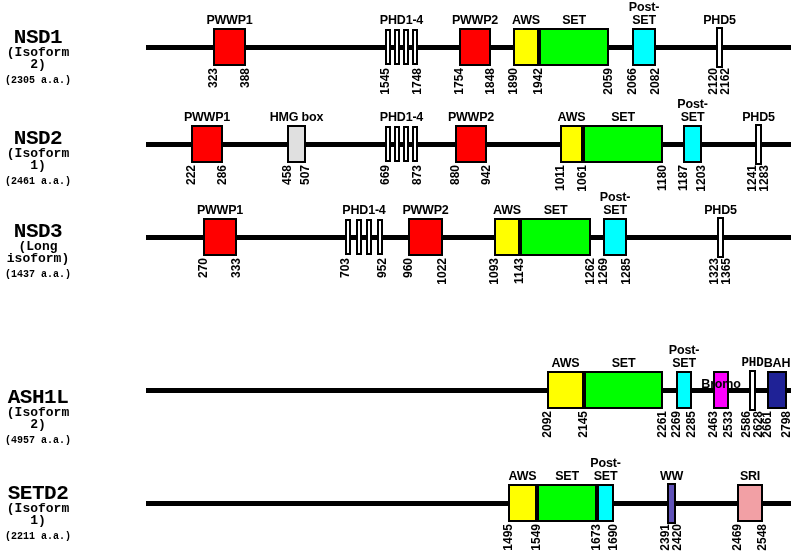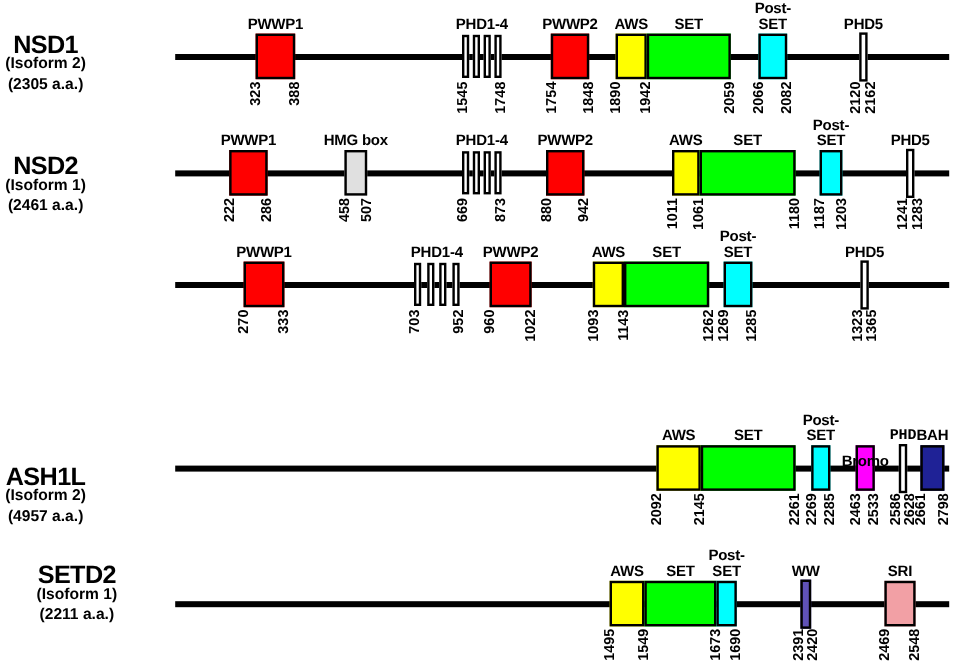--- a/index.html
+++ b/index.html
@@ -11,24 +11,24 @@
   .backbone{position:absolute;height:5px;background:#000;z-index:1;}
   .dom{position:absolute;border:2px solid #000;box-sizing:border-box;z-index:2;}
   .dlabel{
     position:absolute;z-index:3;font-size:12.5px;line-height:13px;
     text-align:center;white-space:pre-line;width:90px;letter-spacing:-0.2px;
   }
   .num{
     position:absolute;z-index:3;font-size:12px;line-height:13px;
     writing-mode:vertical-rl;transform:rotate(180deg);
   }
-  .row-label{position:absolute;left:0;width:76px;text-align:center;z-index:3;}
+  .row-label{position:absolute;left:0;width:76px;text-align:center;z-index:3;font-family:Liberation Mono, monospace;}
   .p-name{font-size:21px;line-height:19px;letter-spacing:-0.5px;}
   .p-sub{font-size:13px;line-height:11.5px;white-space:pre-line;}
-  .p-aa{font-size:13px;line-height:11.5px;margin-top:5px;}
+  .p-aa{font-size:10px;line-height:11.5px;margin-top:5px;}
 </style>
 </head>
 <body>
 
 <div id="stage">
     <div class="row-label" style="top: 28px;">
       <div class="p-name">NSD1</div>
       <div class="p-sub">(Isoform 2)</div>
       <div class="p-aa">(2305 a.a.)</div>
     </div>
@@ -98,20 +98,26 @@
     <div class="num" style="left: 656px; top: 165px;">1180</div>
     <div class="dlabel" style="left: 647.5px; top: 98px;">Post-
 SET</div>
     <div class="dom" style="left: 683px; width: 19px; top: 125px; height: 38px; background: rgb(0, 255, 255);"></div>
     <div class="num" style="left: 677px; top: 165px;">1187</div>
     <div class="num" style="left: 695px; top: 165px;">1203</div>
     <div class="dlabel" style="left: 713.5px; top: 111px;">PHD5</div>
     <div class="dom" style="left: 755px; width: 7px; top: 124px; height: 41px; background: rgb(255, 255, 255);"></div>
     <div class="num" style="left: 745.5px; top: 165px;">1241</div>
     <div class="num" style="left: 757.5px; top: 165px;">1283</div>
+    <div class="row-label" style="top: 222px;">
+      <div class="p-name">NSD3</div>
+      <div class="p-sub">(Long
+isoform)</div>
+      <div class="p-aa">(1437 a.a.)</div>
+    </div>
     <div class="backbone" style="left: 146px; width: 645px; top: 235px;"></div>
     <div class="dlabel" style="left: 175px; top: 204px;">PWWP1</div>
     <div class="dom" style="left: 203px; width: 34px; top: 218px; height: 38px; background: rgb(255, 0, 0);"></div>
     <div class="num" style="left: 197px; top: 258px;">270</div>
     <div class="num" style="left: 230px; top: 258px;">333</div>
     <div class="dlabel" style="left: 319px; top: 204px;">PHD1-4</div>
     <div class="dom" style="left: 345px; width: 6px; top: 219px; height: 36px; background: rgb(255, 255, 255);"></div>
     <div class="dom" style="left: 355.667px; width: 6px; top: 219px; height: 36px; background: rgb(255, 255, 255);"></div>
     <div class="dom" style="left: 366.333px; width: 6px; top: 219px; height: 36px; background: rgb(255, 255, 255);"></div>
     <div class="dom" style="left: 377px; width: 6px; top: 219px; height: 36px; background: rgb(255, 255, 255);"></div>
@@ -160,21 +166,21 @@
     <div class="num" style="left: 707px; top: 411px;">2463</div>
     <div class="num" style="left: 722px; top: 411px;">2533</div>
     <div class="dlabel" style="left: 707.5px; top: 357px; font-family: Liberation Mono, monospace;">PHD</div>
     <div class="dom" style="left: 749px; width: 7px; top: 370px; height: 41px; background: rgb(255, 255, 255);"></div>
     <div class="num" style="left: 739.5px; top: 411px;">2586</div>
     <div class="num" style="left: 751.5px; top: 411px;">2628</div>
     <div class="dlabel" style="left: 732px; top: 357px;">BAH</div>
     <div class="dom" style="left: 767px; width: 20px; top: 371px; height: 38px; background: rgb(31, 34, 150);"></div>
     <div class="num" style="left: 761px; top: 411px;">2661</div>
     <div class="num" style="left: 780px; top: 411px;">2798</div>
-    <div class="row-label" style="top: 470px; margin-left: 26px;">
+    <div class="row-label" style="top: 484px;">
       <div class="p-name">SETD2</div>
       <div class="p-sub">(Isoform 1)</div>
       <div class="p-aa">(2211 a.a.)</div>
     </div>
     <div class="backbone" style="left: 146px; width: 645px; top: 501px;"></div>
     <div class="dlabel" style="left: 477.5px; top: 470px;">AWS</div>
     <div class="dom" style="left: 508px; width: 29px; top: 484px; height: 38px; background: rgb(255, 255, 0);"></div>
     <div class="num" style="left: 502px; top: 524px;">1495</div>
     <div class="num" style="left: 530px; top: 524px;">1549</div>
     <div class="dlabel" style="left: 522px; top: 470px;">SET</div>

